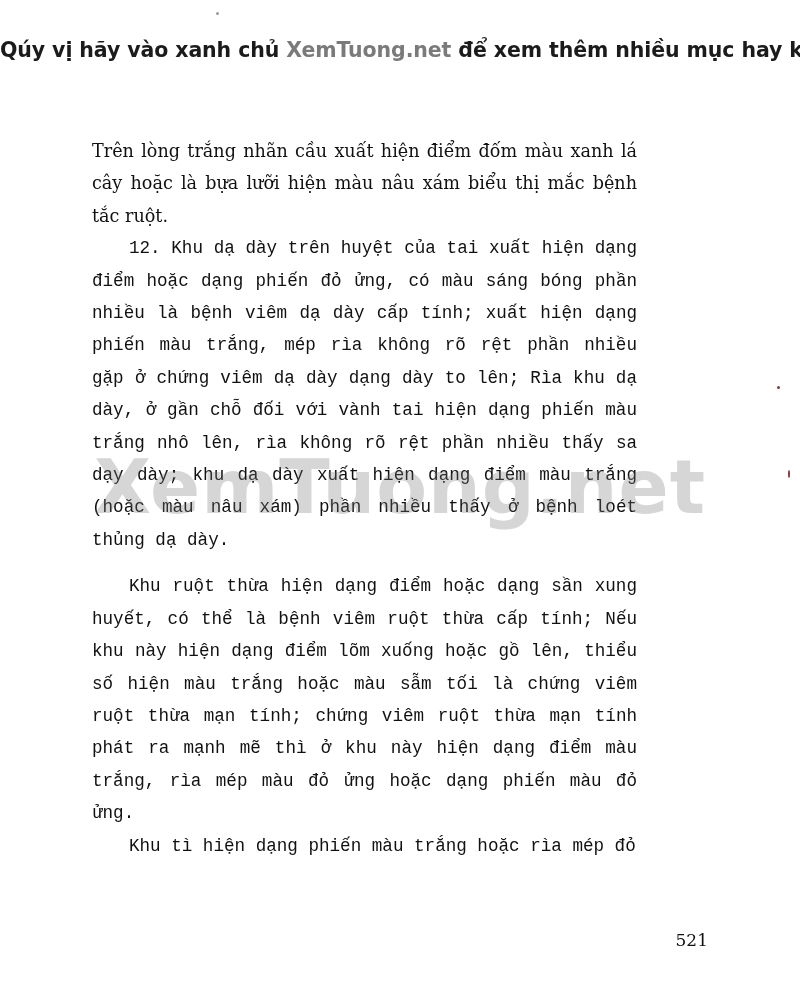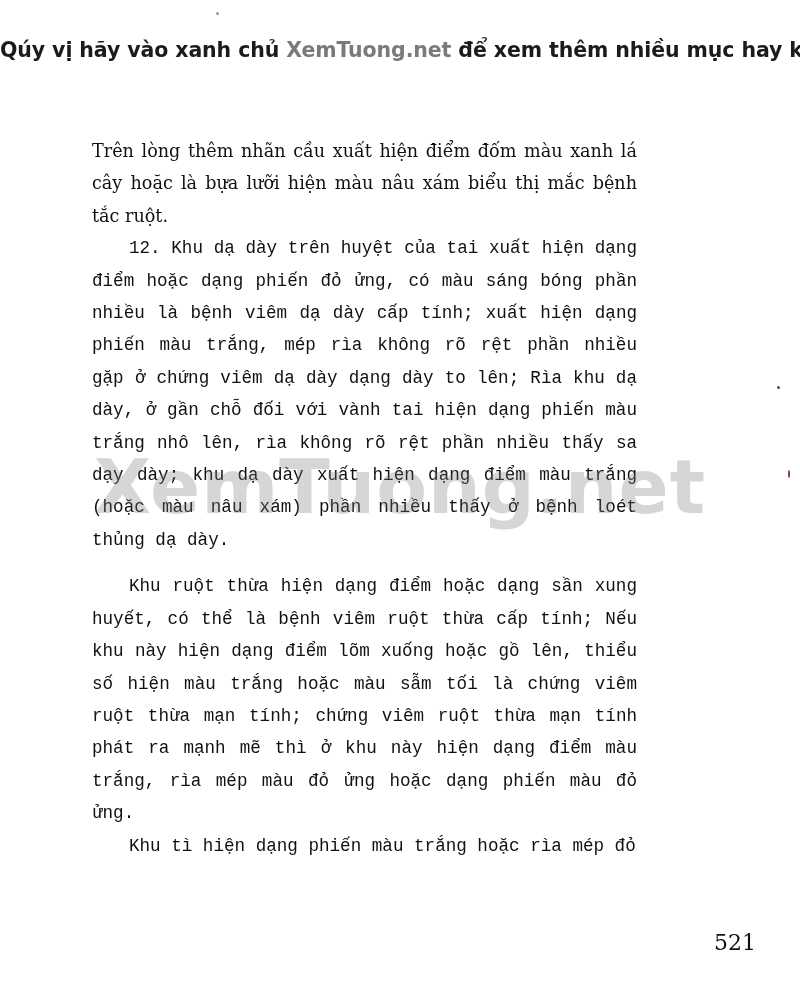--- a/index.html
+++ b/index.html
@@ -82,23 +82,22 @@
   }
 
   
   .page-number {
     position: absolute;
     top: 930px;
     left: 0;
     width: 708px;
     text-align: right;
     font-family: "DejaVu Serif", serif;
-    font-size: 22px;
+    font-size: 17px;
     color: #111111;
-    padding-left: 48px;
   }
 
   
   .speck {
     position: absolute;
     background: #9a9a9a;
     border-radius: 50%;
     pointer-events: none;
   }
   .speck.s1 { top: 12px; left: 216px; width: 3px; height: 3px; }
@@ -112,21 +111,21 @@
 
   <div class="speck s1"></div>
   <div class="speck s2"></div>
   <div class="speck s3"></div>
 
   <div class="header">
     <span>Qúy vị hãy vào xanh chủ </span><span class="brand">XemTuong.net</span><span> để xem thêm nhiều mục hay khác</span>
   </div>
 
   <div class="content">
-    <p>Trên lòng thêm nhãn cầu xuất hiện điểm đốm màu xanh lá cây hoặc là bựa lưỡi hiện màu nâu xám biểu thị mắc bệnh tắc ruột.</p>
+    <p>Trên lòng trắng nhãn cầu xuất hiện điểm đốm màu xanh lá cây hoặc là bựa lưỡi hiện màu nâu xám biểu thị mắc bệnh tắc ruột.</p>
     <p class="indent">12. Khu dạ dày trên huyệt của tai xuất hiện dạng điểm hoặc dạng phiến đỏ ửng, có màu sáng bóng phần nhiều là bệnh viêm dạ dày cấp tính; xuất hiện dạng phiến màu trắng, mép rìa không rõ rệt phần nhiều gặp ở chứng viêm dạ dày dạng dày to lên; Rìa khu dạ dày, ở gần chỗ đối với vành tai hiện dạng phiến màu trắng nhô lên, rìa không rõ rệt phần nhiều thấy sa dạy dày; khu dạ dày xuất hiện dạng điểm màu trắng (hoặc màu nâu xám) phần nhiều thấy ở bệnh loét thủng dạ dày.</p>
     <p class="indent gap">Khu ruột thừa hiện dạng điểm hoặc dạng sần xung huyết, có thể là bệnh viêm ruột thừa cấp tính; Nếu khu này hiện dạng điểm lõm xuống hoặc gồ lên, thiểu số hiện màu trắng hoặc màu sẫm tối là chứng viêm ruột thừa mạn tính; chứng viêm ruột thừa mạn tính phát ra mạnh mẽ thì ở khu này hiện dạng điểm màu trắng, rìa mép màu đỏ ửng hoặc dạng phiến màu đỏ ửng.</p>
     <p class="indent">Khu tì hiện dạng phiến màu trắng hoặc rìa mép đỏ</p>
   </div>
 
   <div class="watermark">XemTuong.net</div>
 
   <div class="page-number">521</div>
 
 </div>

